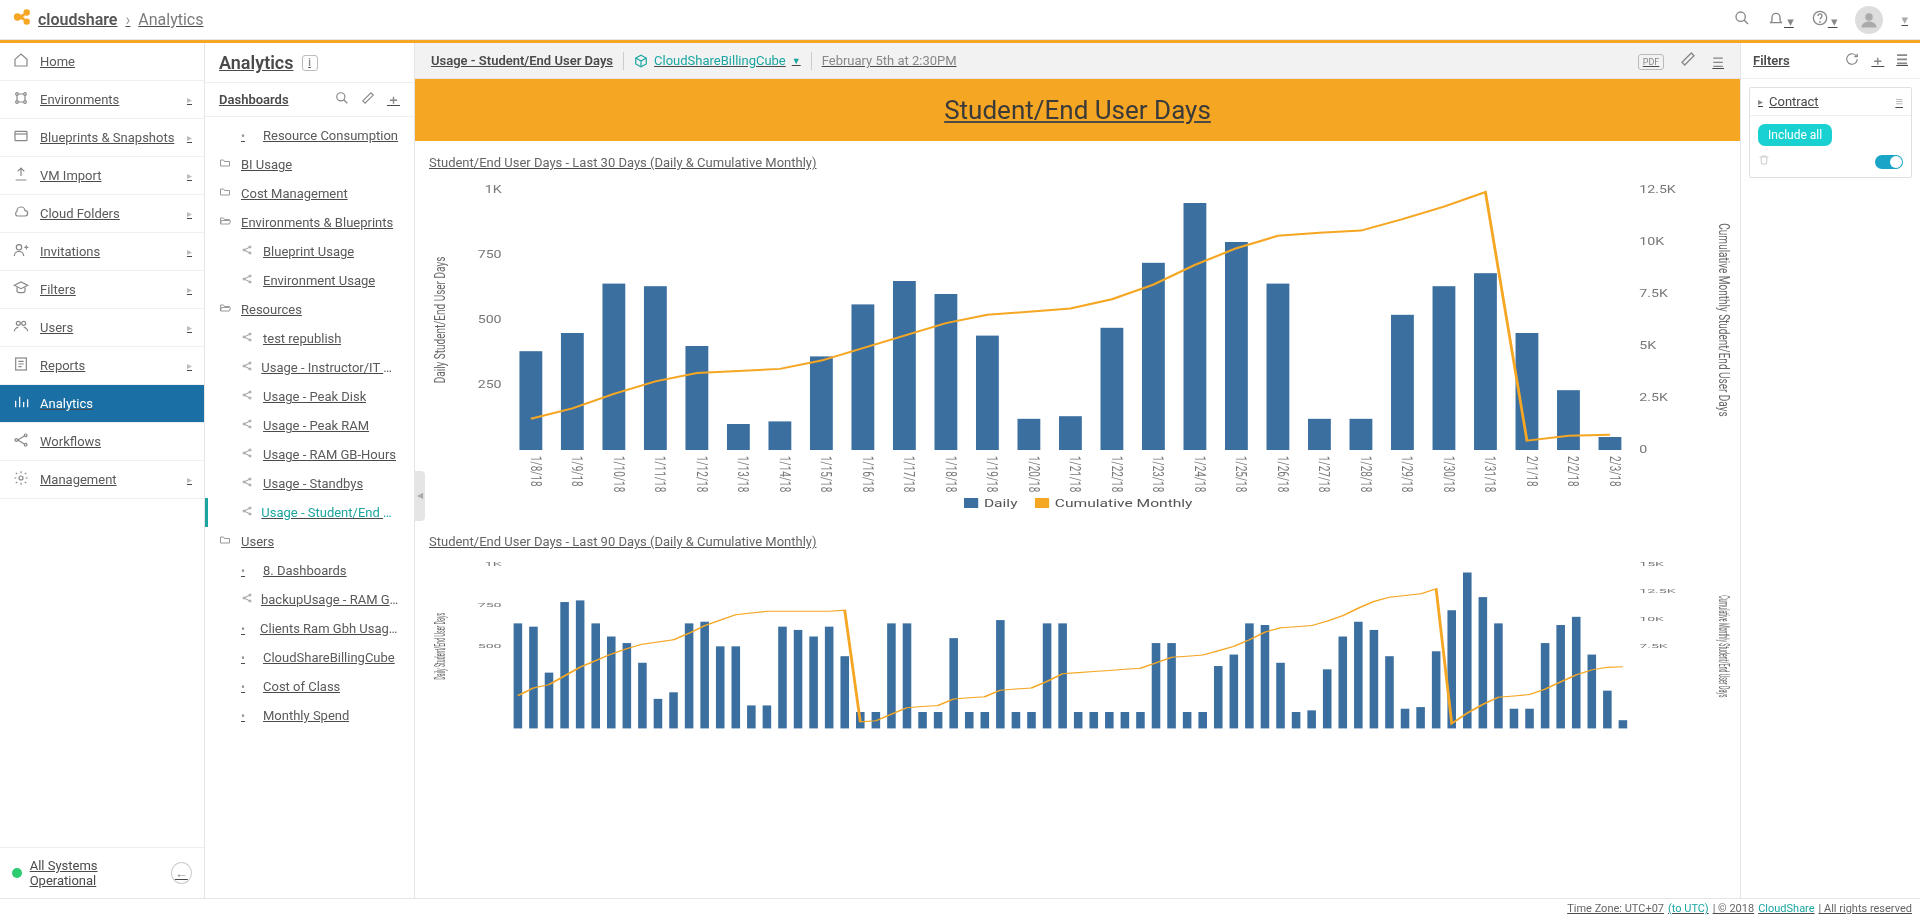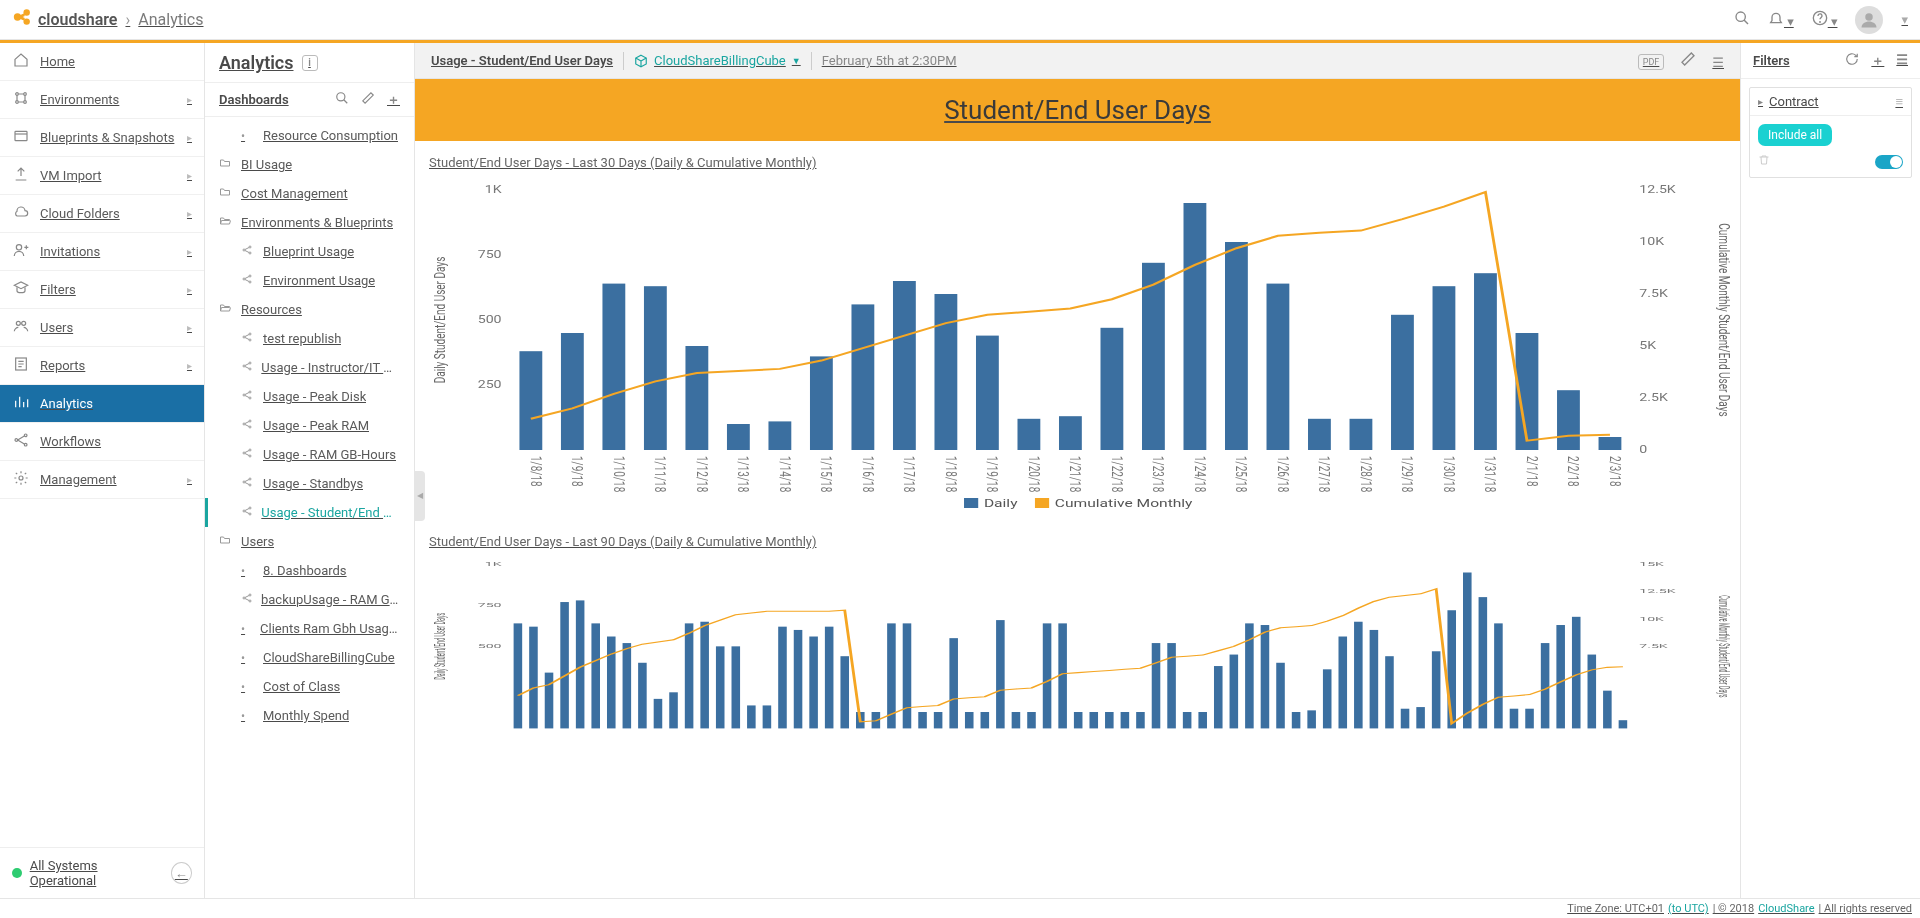--- a/index.html
+++ b/index.html
@@ -617,19 +617,19 @@
                   </svg></span>
               <div class="toggle"></div>
             </div>
           </div>
         </div>
       </div>
     </div>
   </div>
 
   <div class="footer">
-    <span>Time Zone: UTC+01 </span>
+    <span>Time Zone: UTC+07 </span>
     <a>(to UTC)</a>
     <span> | © 2018 </span>
     <a>CloudShare</a>
     <span> | All rights reserved</span>
   </div>
 </div>
 
 </body></html>

